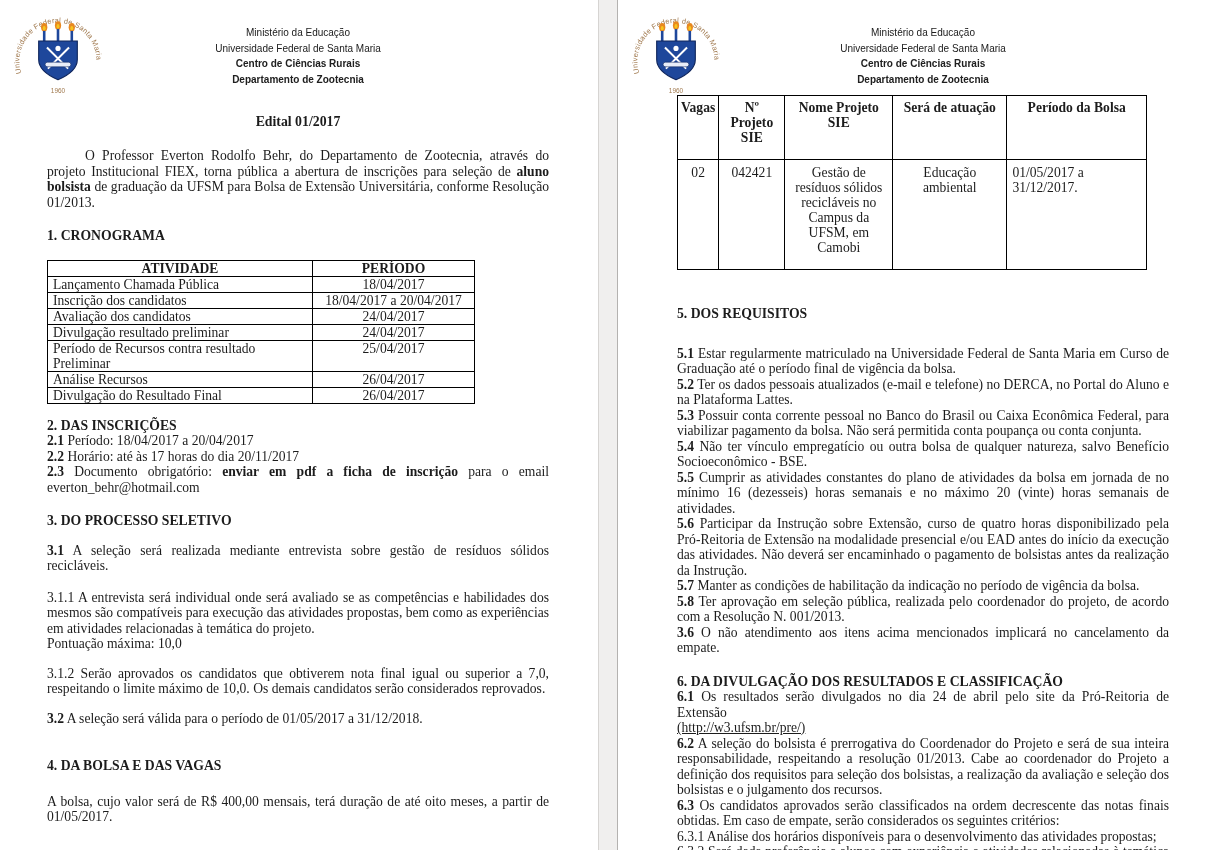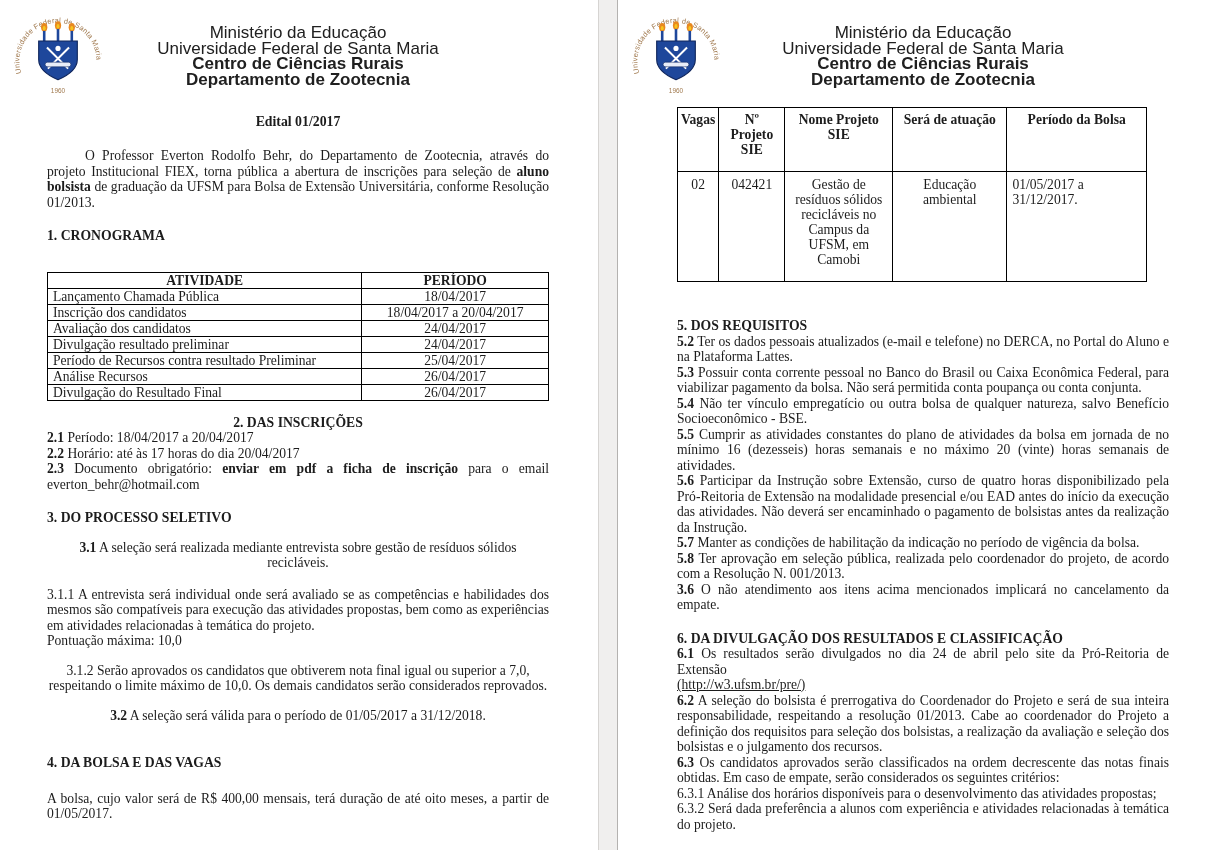--- a/index.html
+++ b/index.html
@@ -4,41 +4,41 @@
 <style>
   html,body{margin:0;padding:0;background:#fff;}
   body{width:1227px;height:850px;overflow:hidden;font-family:"Liberation Serif",serif;color:#1c1c1c;}
   .spread{display:flex;width:1227px;height:850px;}
   .page{background:#fff;box-sizing:border-box;position:relative;}
   .page-left{width:598px;padding:0 49px 0 47px;}
   .divider{width:18px;background:#f0efee;border-left:1px solid #d6d4d2;border-right:1px solid #b4b2b0;flex:0 0 auto;}
   .page-right{flex:1;padding:0 58px 0 59px;}
 
   .logo{position:absolute;top:7px;left:12px;width:92px;height:92px;}
-  .hdr{padding-top:25px;text-align:center;font-family:"Liberation Sans",sans-serif;font-size:17px;line-height:15.5px;color:#202020;}
+  .hdr{padding-top:25px;text-align:center;font-family:"Liberation Sans",sans-serif;font-size:10px;line-height:15.5px;color:#202020;}
   .hdr .b{font-weight:bold;}
 
   .title{font-size:13.8px;font-weight:bold;text-align:center;margin:27px 0 0 0;}
   p{margin:0;font-size:13.6px;line-height:15.5px;text-align:justify;}
   .indent{text-indent:38px;}
   h2{font-size:13.7px;font-weight:bold;margin:0;line-height:15.5px;}
-  b.num{font-weight:bold;} .mt14{margin-top:14px;text-align:center;} .mt16{margin-top:16px;}
+  b.num{font-weight:bold;} .mt14{margin-top:14px;} .mt16{margin-top:16px;}
   .mt18{margin-top:18px;} .mt20{margin-top:20px;}
   .mt24{margin-top:24px;} .mt32{margin-top:32px;} .mt36{margin-top:36px;}
 
   table{border-collapse:collapse;font-size:13.6px;line-height:15px;}
   th,td{border:1px solid #000;padding:0 4px;vertical-align:top;}
   th{font-weight:bold;text-align:center;}
 
-  .cron{width:502px;margin-top:28px;}
+  .cron{width:428px;margin-top:16px;}
   .cron col.c1{width:315px;} .cron col.c2{width:187px;}
   .cron td.a{text-align:left;padding-left:5px;}
   .cron td.p{text-align:center;}
 
-  .vagas{width:470px;margin-top:20px;}
+  .vagas{width:470px;margin-top:8px;}
   .vagas col.v1{width:33px;} .vagas col.v2{width:67px;} .vagas col.v3{width:110px;}
   .vagas col.v4{width:117px;} .vagas col.v5{width:143px;}
   .vagas th{padding:4px 3px 14px 3px;}
   .vagas td{padding:5px 3px 14px 3px;text-align:center;}
   .vagas td.l{text-align:left;padding-left:5px;}
 
   a.lnk-black{color:#1c1c1c;text-decoration:underline;cursor:pointer;}
 
   .crest-text{font-family:"Liberation Sans",sans-serif;}
 </style>
@@ -125,21 +125,21 @@
           </tr>
         <tr>
             <td class="a">Divulgação do Resultado Final</td>
             <td class="p">26/04/2017</td>
           </tr>
       </tbody>
     </table>
 
     <h2 class="mt14">2. DAS INSCRIÇÕES</h2>
     <p><b class="num">2.1</b> <span>Período: 18/04/2017 a 20/04/2017</span></p>
-    <p><b class="num">2.2</b> <span>Horário: até às 17 horas do dia 20/04/2017</span></p>
+    <p><b class="num">2.2</b> <span>Horário: até às 17 horas do dia 20/11/2017</span></p>
     <p><b class="num">2.3</b> <span>Documento obrigatório: </span><b>enviar em pdf a ficha de inscrição</b><span> para o email everton_behr@hotmail.com</span></p>
 
     <h2 class="mt18">3. DO PROCESSO SELETIVO</h2>
     <p class="mt14"><b class="num">3.1</b> <span>A seleção será realizada mediante entrevista sobre gestão de resíduos sólidos recicláveis.</span></p>
     <p class="mt16"><span class="num">3.1.1</span> <span>A entrevista será individual onde será avaliado se as competências e habilidades dos mesmos são compatíveis para execução das atividades propostas, bem como as experiências em atividades relacionadas à temática do projeto.</span><br><span>Pontuação máxima: 10,0</span></p>
     <p class="mt14"><span class="num">3.1.2</span> <span>Serão aprovados os candidatos que obtiverem nota final igual ou superior a 7,0, respeitando o limite máximo de 10,0.  Os demais candidatos serão considerados reprovados.</span></p>
     <p class="mt14"><b class="num">3.2</b> <span>A seleção será válida para o período de 01/05/2017 a 31/12/2018.</span></p>
 
     <h2 class="mt32">4. DA BOLSA E DAS VAGAS</h2>
     <p class="mt20">A bolsa, cujo valor será de R$ 400,00 mensais, terá duração de até oito meses, a partir de 01/05/2017.</p>
@@ -204,20 +204,21 @@
           <td>042421</td>
           <td>Gestão de resíduos sólidos recicláveis no Campus da UFSM, em Camobi</td>
           <td>Educação ambiental</td>
           <td class="l">01/05/2017 a 31/12/2017.</td>
         </tr>
       </tbody>
     </table>
 
     <h2 class="mt36">5. DOS REQUISITOS</h2>
 
+    <p class="mt24"><b class="num">5.1</b> <span>Estar regularmente matriculado na Universidade Federal de Santa Maria em Curso de Graduação até o período final de vigência da bolsa.</span></p>
     <p><b class="num">5.2</b> <span>Ter os dados pessoais atualizados (e-mail e telefone) no DERCA, no Portal do Aluno e na Plataforma Lattes.</span></p>
     <p><b class="num">5.3</b> <span>Possuir conta corrente pessoal no Banco do Brasil ou Caixa Econômica Federal, para viabilizar pagamento da bolsa. Não será permitida conta poupança ou conta conjunta.</span></p>
     <p><b class="num">5.4</b> <span>Não ter vínculo empregatício ou outra bolsa de qualquer natureza, salvo Benefício Socioeconômico - BSE.</span></p>
     <p><b class="num">5.5</b> <span>Cumprir as atividades constantes do plano de atividades da bolsa em jornada de no mínimo 16 (dezesseis) horas semanais e no máximo 20 (vinte) horas semanais de atividades.</span></p>
     <p><b class="num">5.6</b> <span>Participar da Instrução sobre Extensão, curso de quatro horas disponibilizado pela Pró-Reitoria de Extensão na modalidade presencial e/ou EAD antes do início da execução das atividades. Não deverá ser encaminhado o pagamento de bolsistas antes da realização da Instrução.</span></p>
     <p><b class="num">5.7</b> <span>Manter as condições de habilitação da indicação no período de vigência da bolsa.</span></p>
     <p><b class="num">5.8</b> <span>Ter aprovação em seleção pública, realizada pelo coordenador do projeto, de acordo com a Resolução N. 001/2013.</span></p>
     <p><b class="num">3.6</b> <span>O não atendimento aos itens acima mencionados implicará no cancelamento da empate.</span></p>
 
     <h2 class="mt18">6. DA DIVULGAÇÃO DOS RESULTADOS E CLASSIFICAÇÃO</h2>

